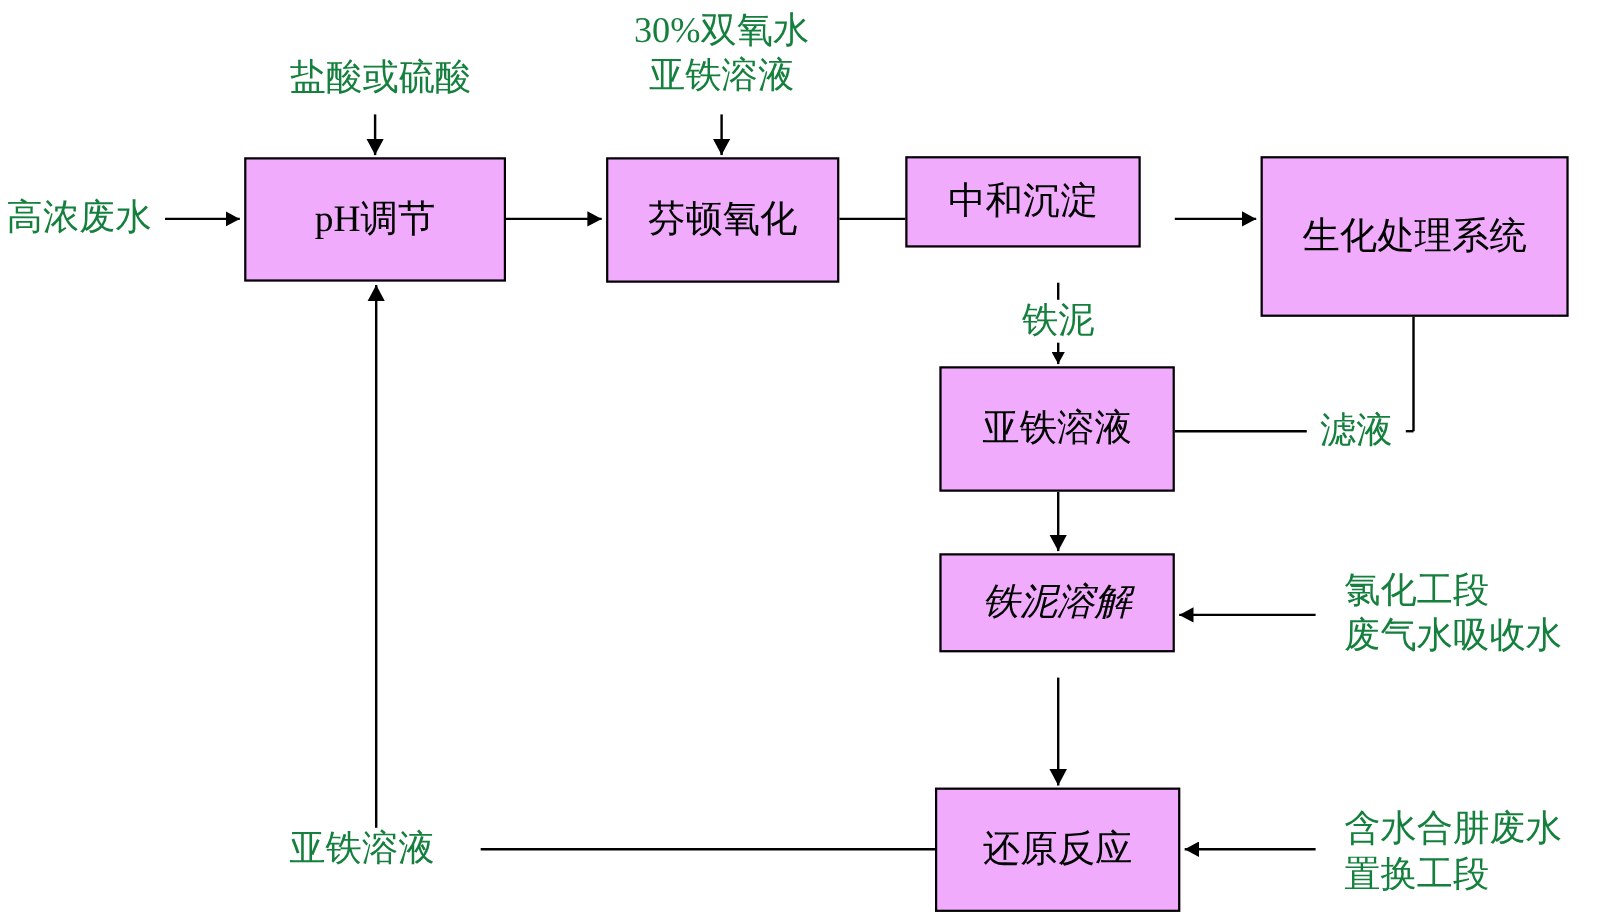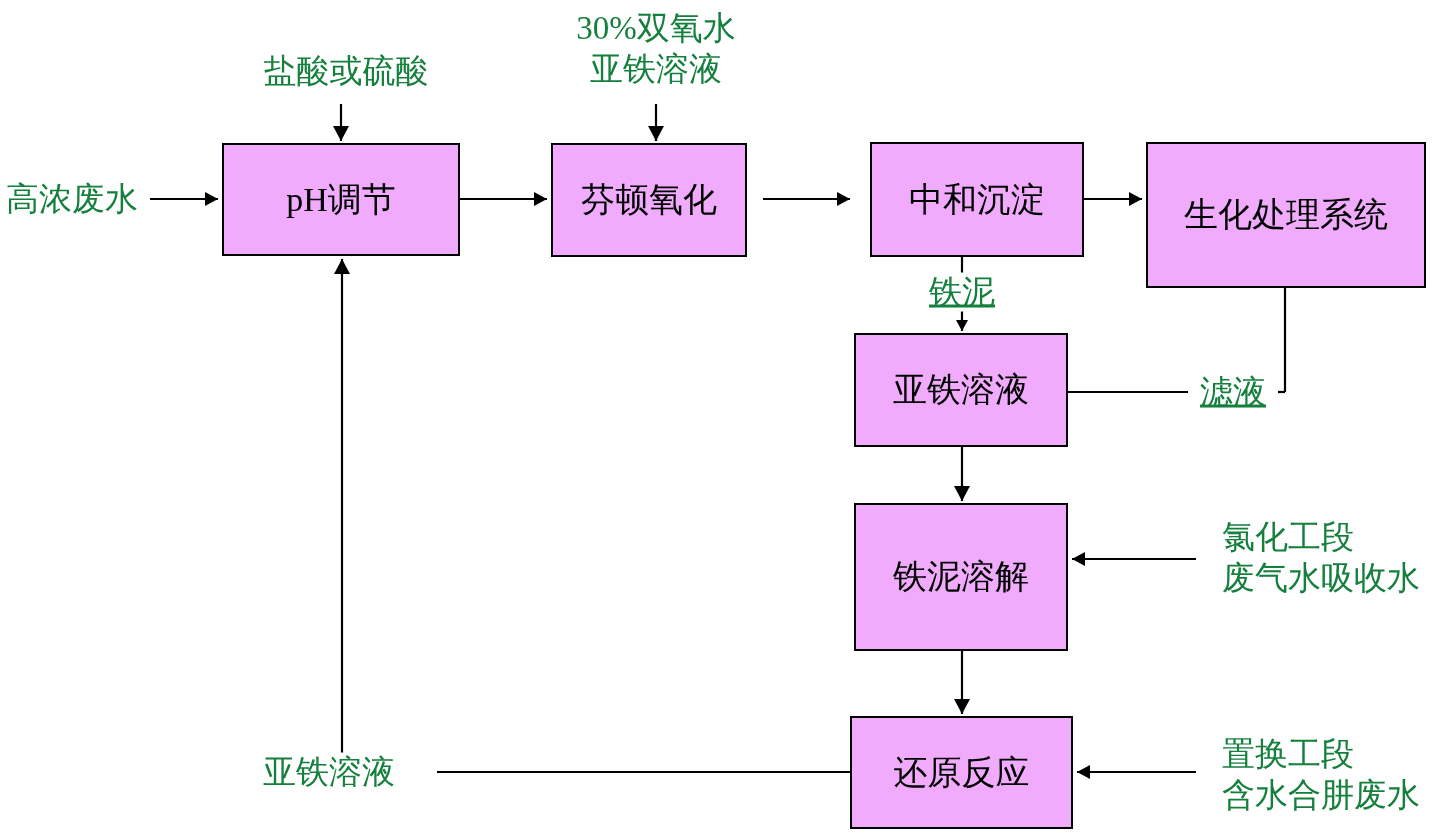--- a/index.html
+++ b/index.html
@@ -40,21 +40,21 @@
     position: absolute;
     color: #15803d;
     font-size: 33px;
     line-height: 1.18;
     white-space: nowrap;
     background: #ffffff;
     z-index: 3;
   }
   .lbl.ctr { text-align: center; transform: translateX(-50%); }
   .lbl.mid { transform: translateY(-50%); }
-  .lbl.ctrmid { text-align: center; transform: translate(-50%, -50%); text-decoration: underline; }
+  .lbl.ctrmid { text-align: center; transform: translate(-50%, -50%); }
   .lbl.two { line-height: 1.25; }
 </style>
 </head>
 <body>
 
 <div id="canvas">
 
   <svg id="wires" viewBox="0 0 1452 837" xmlns="http://www.w3.org/2000/svg">
     <defs>
       <marker id="ah-r" markerWidth="14" markerHeight="14" refX="13" refY="7" orient="auto" markerUnits="userSpaceOnUse">
@@ -106,37 +106,37 @@
       <line x1="850" y1="772" x2="437" y2="772"></line>
       <line x1="342" y1="772" x2="342" y2="772"></line>
       <line x1="342" y1="772" x2="342" y2="259" marker-end="url(#ah-u)"></line>
     </g>
   </svg>
 
   <div class="node" style="left:222px; top:143px; width:238px; height:113px;">
     <span>pH调节</span>
   </div>
 
-  <div class="node" style="left:551px; top:143px; width:196px; height:114px;">
+  <div class="node" style="left:551px; top:143px; width:212px; height:114px;">
     <span>芬顿氧化</span>
   </div>
 
-  <div class="node" style="left:870px; top:142px; width:214px; height:115px;">
+  <div class="node" style="left:823px; top:142px; width:214px; height:83px;">
     <span>中和沉淀</span>
   </div>
 
   <div class="node" style="left:1146px; top:142px; width:280px; height:146px;">
     <span>生化处理系统</span>
   </div>
 
   <div class="node" style="left:854px; top:333px; width:214px; height:114px;">
     <span>亚铁溶液</span>
   </div>
 
-  <div class="node" style="left:854px; top:503px; width:214px; height:148px;">
+  <div class="node" style="left:854px; top:503px; width:214px; height:90px;font-style:italic;">
     <span>铁泥溶解</span>
   </div>
 
   <div class="node" style="left:850px; top:716px; width:223px; height:113px;">
     <span>还原反应</span>
   </div>
 
   <div class="lbl mid" style="left:6px; top:199px;">高浓废水</div>
 
   <div class="lbl ctr" style="left:346px; top:52px;text-align:center;">盐酸或硫酸</div>
@@ -149,19 +149,19 @@
   <div class="lbl ctrmid" style="left:962px; top:292px;">铁泥</div>
 
   <div class="lbl ctrmid" style="left:1233px; top:392px;">滤液</div>
 
   <div class="lbl two" style="left:1222px; top:517px;">
     <div>氯化工段</div>
     <div>废气水吸收水</div>
   </div>
 
   <div class="lbl two" style="left:1222px; top:734px;">
+    <div>含水合肼废水</div>
     <div>置换工段</div>
-    <div>含水合肼废水</div>
   </div>
 
   <div class="lbl mid" style="left:263px; top:772px;">亚铁溶液</div>
 
 </div>
 
 </body></html>

